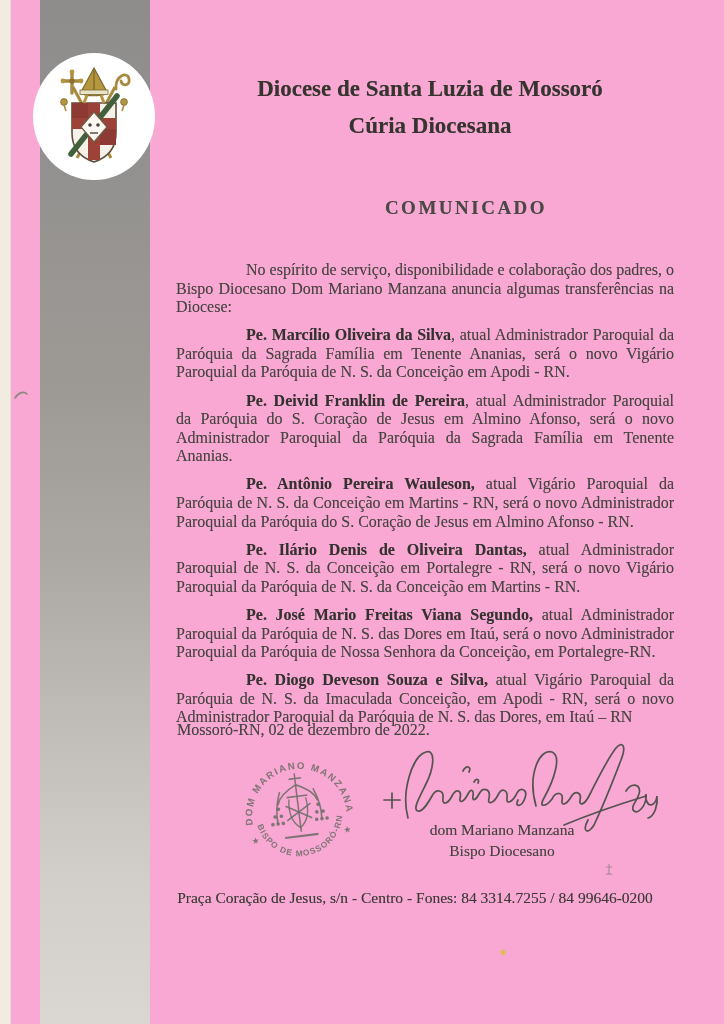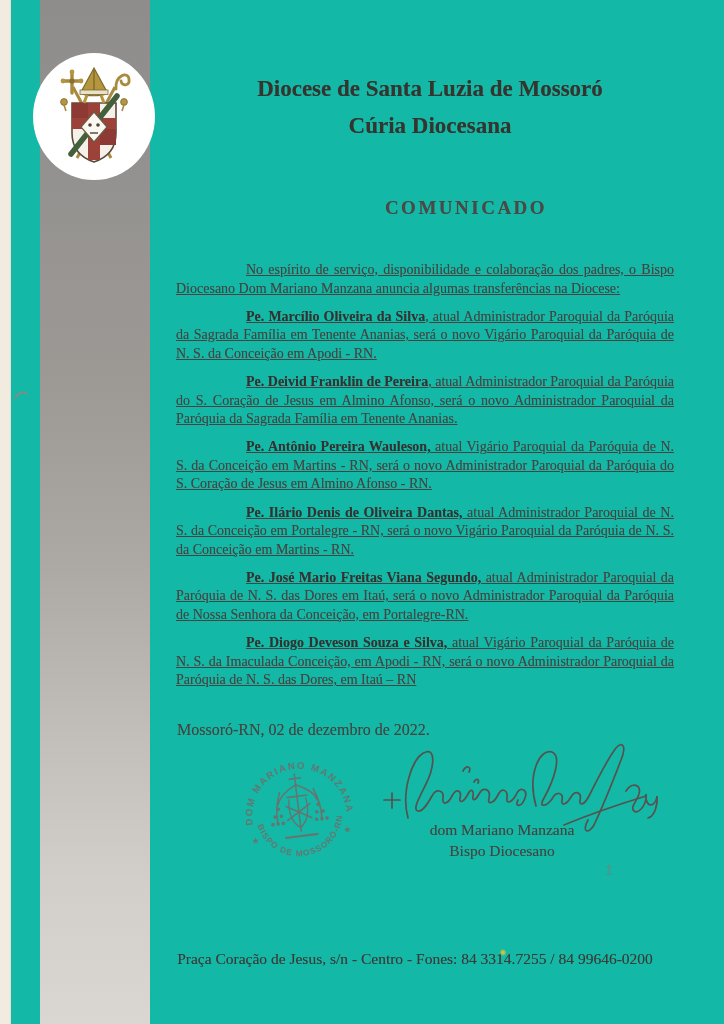--- a/index.html
+++ b/index.html
@@ -1,18 +1,18 @@
 <!DOCTYPE html>
 <html><head>
 <meta charset="utf-8">
 <style>
   html,body { margin:0; padding:0; }
   .page {
     position:relative; width:724px; height:1024px;
-    background:#14b8a6; overflow:hidden;
+    background:#f9a8d4; overflow:hidden;
     font-family:"Liberation Serif", serif;
   }
   .scan-edge {
     position:absolute; left:0; top:0; width:10px; height:100%;
     background:#f1ecdf; border-right:1px solid #e4ded0;
   }
   .gray-bar {
     position:absolute; left:40px; top:0; width:110px; height:1024px;
     background:linear-gradient(to bottom,
       #8f8d8b 0%, #949290 18%, #9d9995 38%, #aca8a3 55%,
@@ -31,38 +31,38 @@
   }
   .comunicado {
     position:absolute; left:150px; top:197px; width:540px; margin:0;
     text-align:center; color:#4a4945;
     font-weight:bold; font-size:19px; letter-spacing:2.5px;
     text-shadow:0 0 .6px rgba(74,73,69,.5);
     padding-left:46px;
   }
   .body-block {
     position:absolute; left:176px; top:261px; width:498px;
-    font-size:14px; line-height:18.6px; text-align:justify;
-    color:#454440; text-shadow:0 0 .5px rgba(69,68,64,.4);text-decoration:underline;
+    font-size:16px; line-height:18.6px; text-align:justify;
+    color:#454440; text-shadow:0 0 .5px rgba(69,68,64,.4);
   }
   .body-block p { margin:0 0 9.5px 0; text-indent:70px; }
   .body-block b { color:#333230; }
   .dateline {
     position:absolute; left:177px; top:721px;
     font-size:16px; color:#454440; text-shadow:0 0 .5px rgba(69,68,64,.4);text-align:right;
   }
   .seal-svg { position:absolute; left:236px; top:750px; width:126px; height:126px; }
   .signature-svg { position:absolute; left:368px; top:740px; width:300px; height:112px; }
   .signed-block {
     position:absolute; left:378px; top:819px; width:248px;
     text-align:center; font-size:15.5px; line-height:21px; color:#454440;
     text-shadow:0 0 .5px rgba(69,68,64,.4);
   }
   .footer {
-    position:absolute; left:120px; top:948px; width:590px;
+    position:absolute; left:120px; top:887px; width:590px;
     text-align:center; font-size:15.5px; line-height:22px; color:#3b3a36;
     text-shadow:0 0 .5px rgba(59,58,54,.45);
   }
   .yellow-dot {
     position:absolute; left:500px; top:949px; width:6px; height:7px;
     background:radial-gradient(circle, #d9c238 20%, rgba(217,194,56,.15) 75%);
     border-radius:50%;
   }
   .pen-mark { position:absolute; left:13px; top:388px; width:16px; height:14px; }
   .tiny-mark { position:absolute; left:603px; top:863px; width:12px; height:14px; opacity:.65; }

